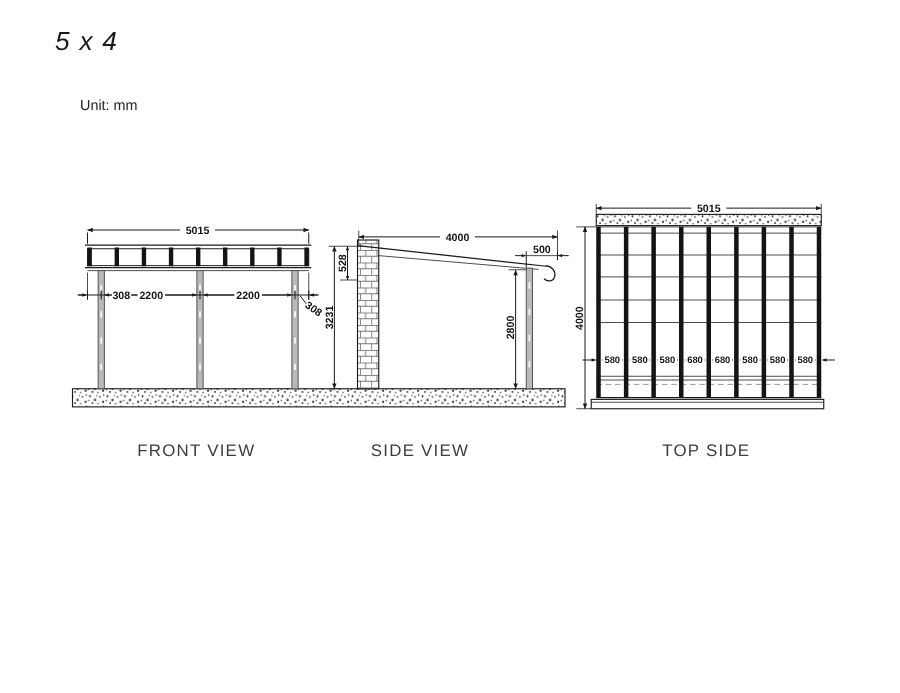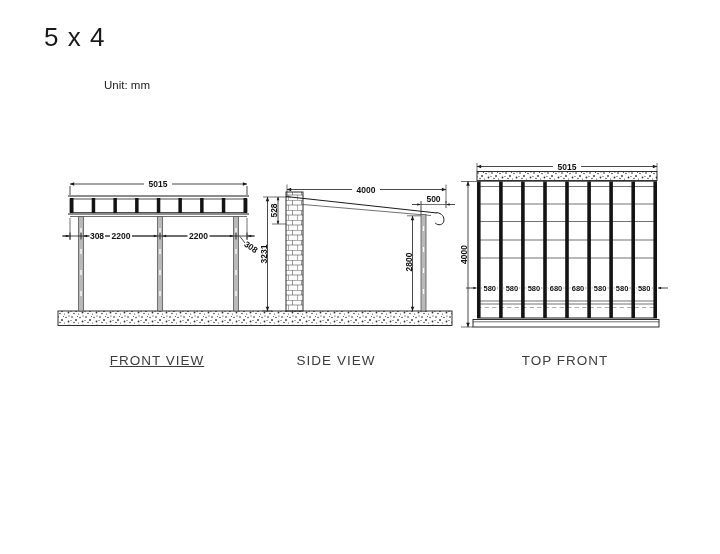--- a/index.html
+++ b/index.html
@@ -1,23 +1,23 @@
 <!DOCTYPE html>
 <html><head>
 <meta charset="utf-8">
 <style>
   html,body{margin:0;padding:0;background:#fff;}
   body{width:720px;height:554px;position:relative;overflow:hidden;
        font-family:"Liberation Sans",sans-serif;}
   .abs{position:absolute;}
-  #title{left:44px;top:22px;font-size:26px;color:#1a1a1a;letter-spacing:1px;}
-  #unit{left:64px;top:79px;font-size:11.5px;color:#222;margin-left:40px;}
+  #title{left:44px;top:22px;font-size:21px;color:#1a1a1a;letter-spacing:1px;font-style:italic;}
+  #unit{left:64px;top:79px;font-size:11.5px;color:#222;}
   .view-label{top:353px;font-size:13.5px;color:#3d3d3d;letter-spacing:1px;
               transform:translateX(-50%);white-space:nowrap;}
-  #lbl-front{left:157px;text-decoration:underline;}
+  #lbl-front{left:157px;}
   #lbl-side{left:336px;}
   #lbl-top{left:565px;}
   svg{position:absolute;left:0;top:0;}
   .ln{stroke:#1a1a1a;stroke-width:1;fill:none;}
   .thin{stroke:#333;stroke-width:0.7;fill:none;}
   .dim{stroke:#1a1a1a;stroke-width:0.8;fill:none;}
   .dash{stroke:#999;stroke-width:0.8;stroke-dasharray:4.5 3;fill:none;}
   .bar{fill:#141414;}
   .post{fill:#b9b9b9;stroke:#555;stroke-width:0.8;}
   .pdash{stroke:#fff;stroke-width:1.3;stroke-dasharray:5 16;}
@@ -213,13 +213,13 @@
     <text x="600.1" y="288.3" class="dimtxt-s">580</text>
     <rect x="614.3" y="284.2" width="15.5" height="7.8" class="bg"></rect>
     <text x="622.1" y="288.3" class="dimtxt-s">580</text>
     <rect x="636.4" y="284.2" width="15.5" height="7.8" class="bg"></rect>
     <text x="644.2" y="288.3" class="dimtxt-s">580</text>
   </g>
 </svg>
 
 <div id="lbl-front" class="abs view-label">FRONT VIEW</div>
 <div id="lbl-side" class="abs view-label">SIDE VIEW</div>
-<div id="lbl-top" class="abs view-label">TOP FRONT</div>
+<div id="lbl-top" class="abs view-label">TOP SIDE</div>
 
 </body></html>

